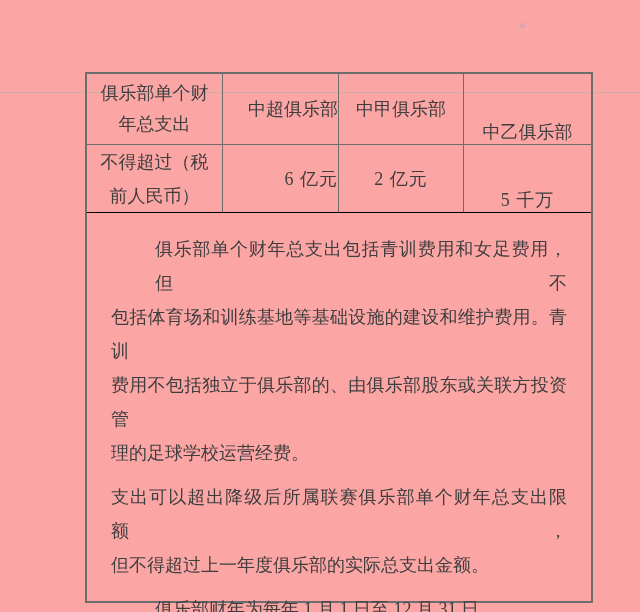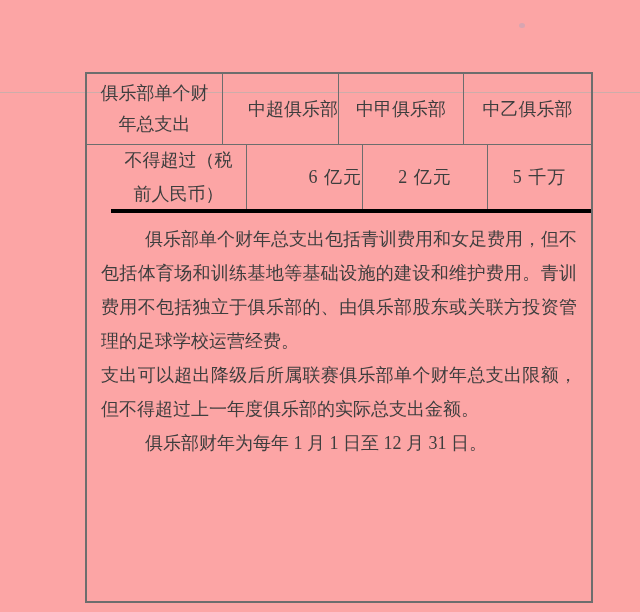--- a/index.html
+++ b/index.html
@@ -25,44 +25,44 @@
   }
   
   .docbox{
     position:absolute;left:85px;top:72px;
     width:508px;height:531px;
     box-sizing:border-box;
     border:2px solid #6d6d6d;
   }
   .trow{display:flex;box-sizing:border-box;}
   .row1{height:71px;border-bottom:1px solid #6d6d6d;}
-  .row2{height:68px;border-bottom:4px solid #000000;margin-left:24px;}
+  .row2{height:68px;border-bottom:1px solid #000000;}
   .cell{
     box-sizing:border-box;
     display:flex;align-items:center;justify-content:center;
     border-right:1px solid #6d6d6d;
     color:#3e3e3e;
     font-size:18px;
     text-align:center;
   }
   .cell:last-child{border-right:none;}
   .c1{width:136px;}
   .c2{width:116px;justify-content:flex-end;}
   .c3{width:125px;text-align:center;}
-  .c4{flex:1;}
+  .c4{flex:1;align-items:flex-end;}
   .wraplabel{display:block;width:112px;line-height:31px;text-align:center;}
   .row2 .wraplabel{line-height:34px;}
   .valtext{letter-spacing:1px;}
   
   .textarea{
     box-sizing:border-box;
     padding:9px 14px 0 14px;
     color:#3e3e3e;
   }
-  .para{margin:0;}
+  .para{margin:10px;}
   .line{
     font-size:18px;
     line-height:34px;
     text-align:justify;
     text-align-last:justify;
     color:#3e3e3e;
   }
   .line.indent{padding-left:44px;}
   .line.last{text-align-last:left;}
 </style>

